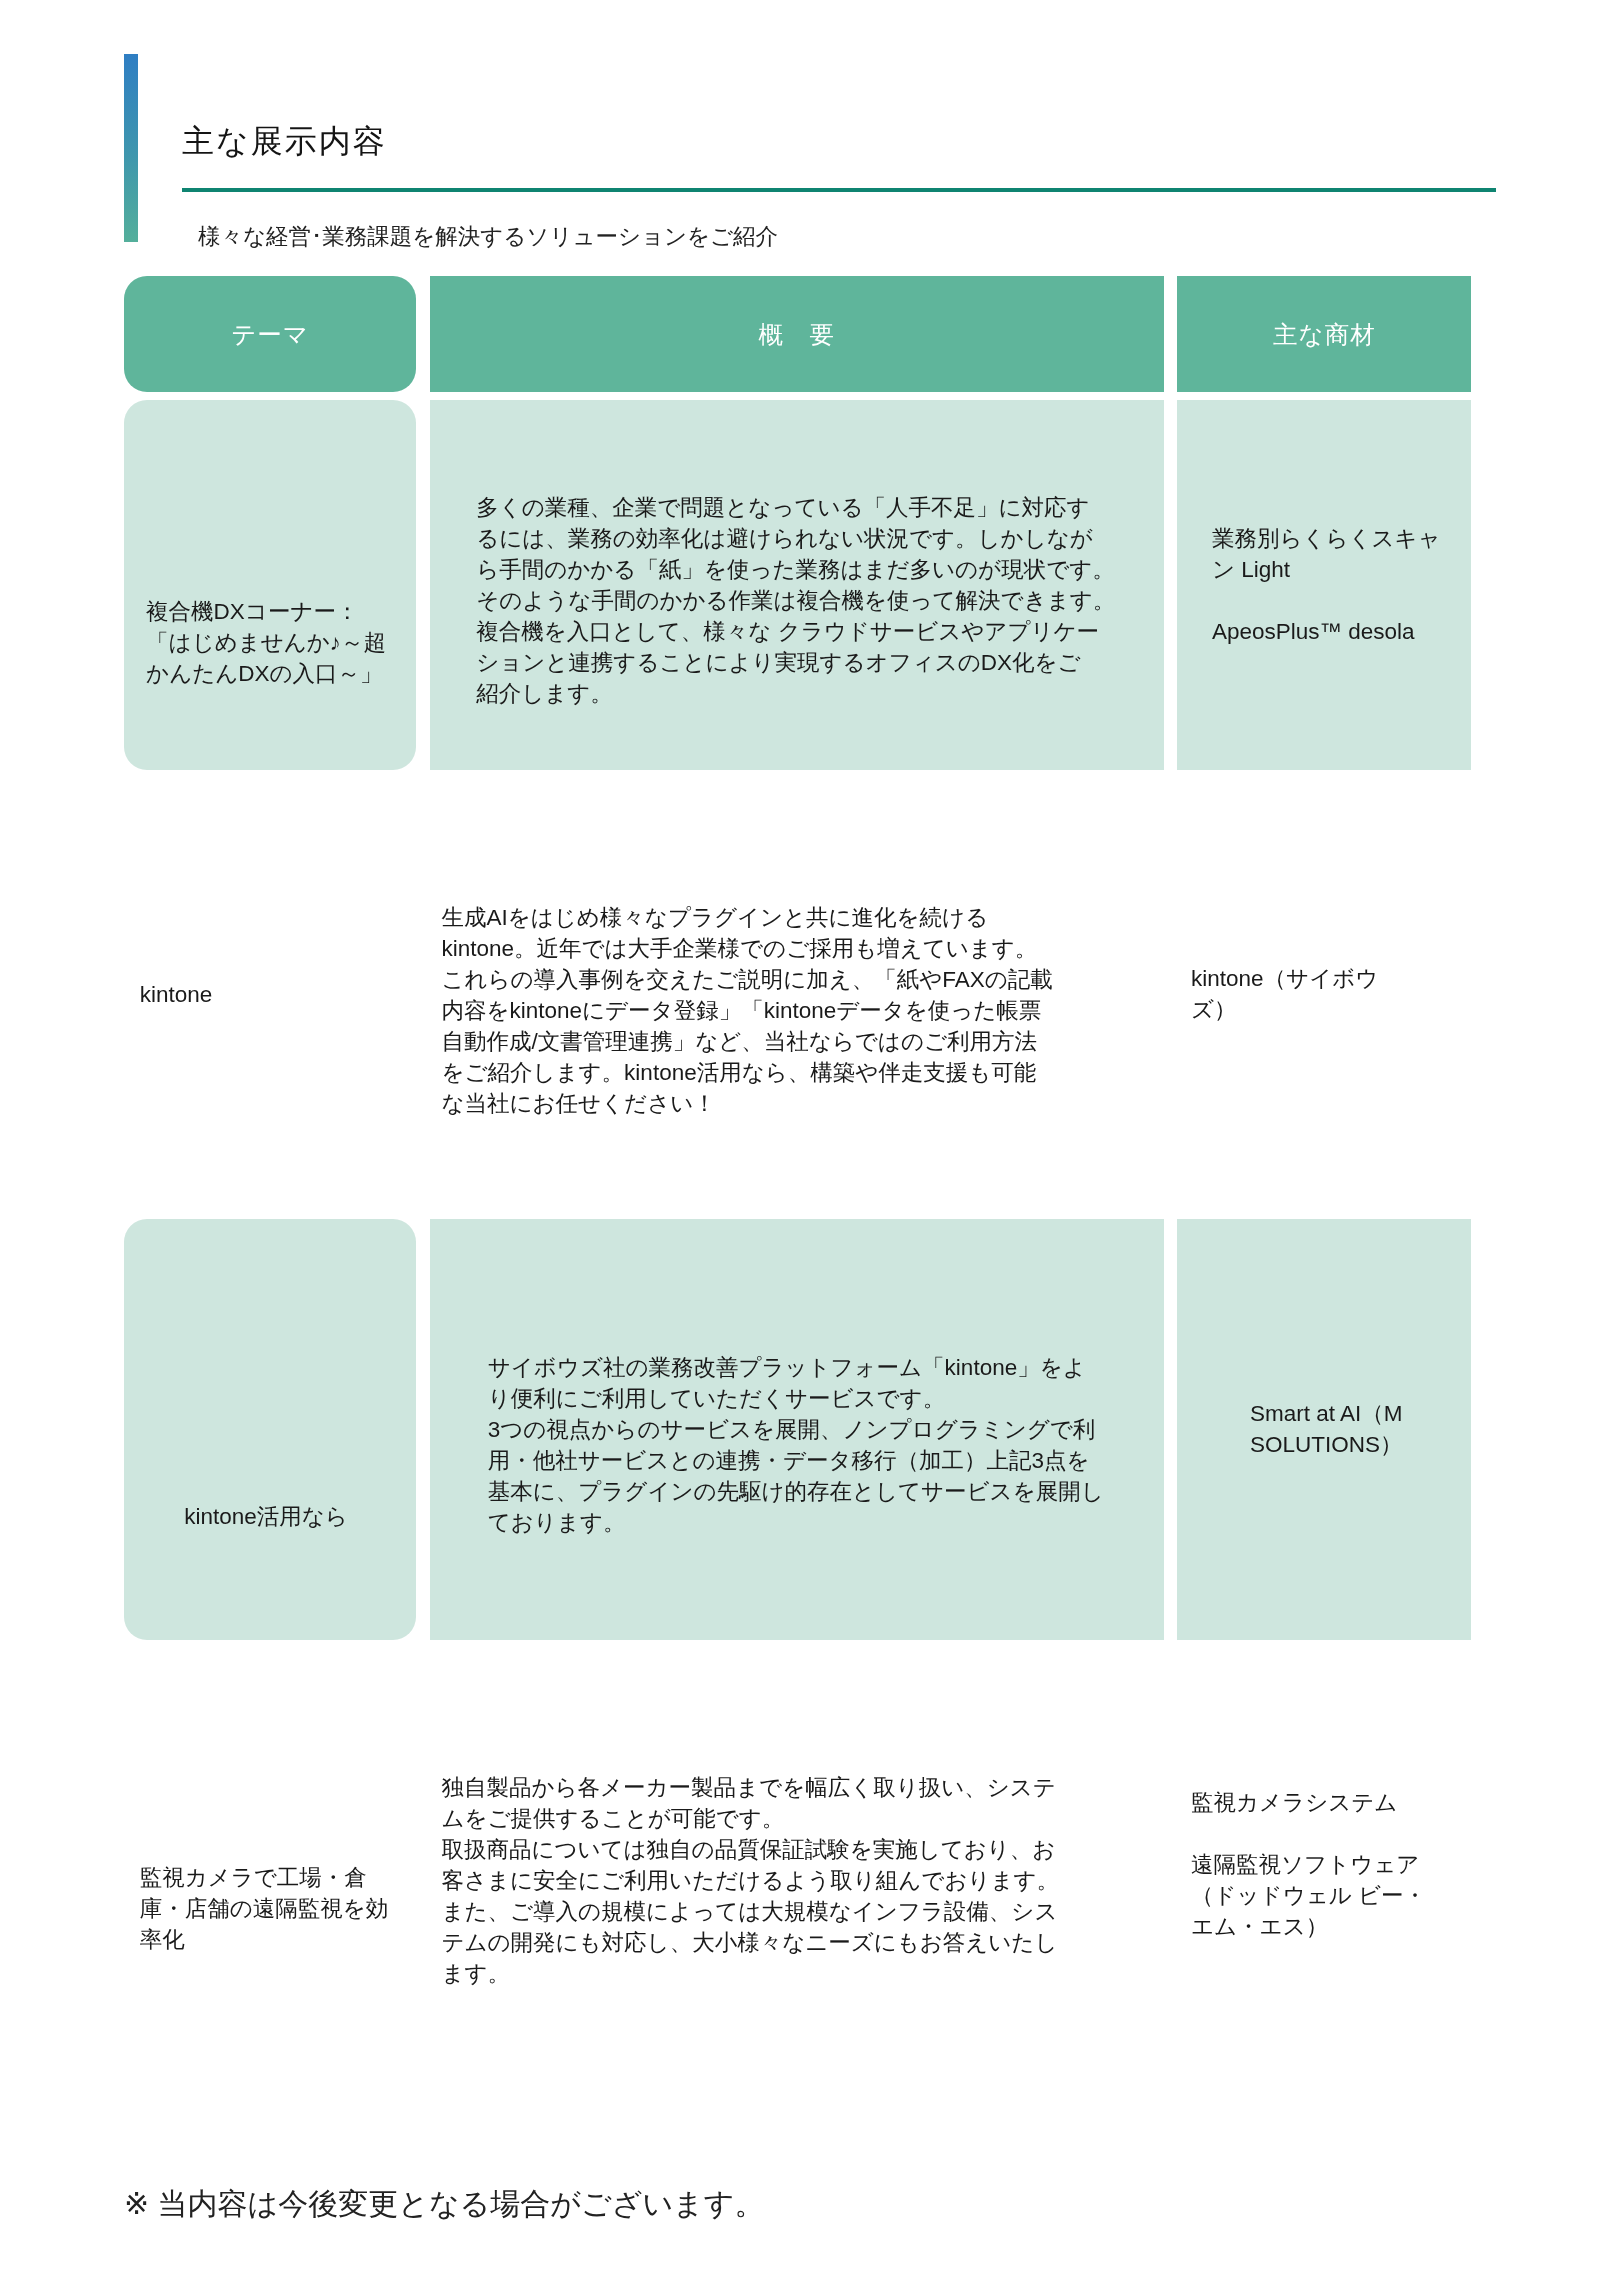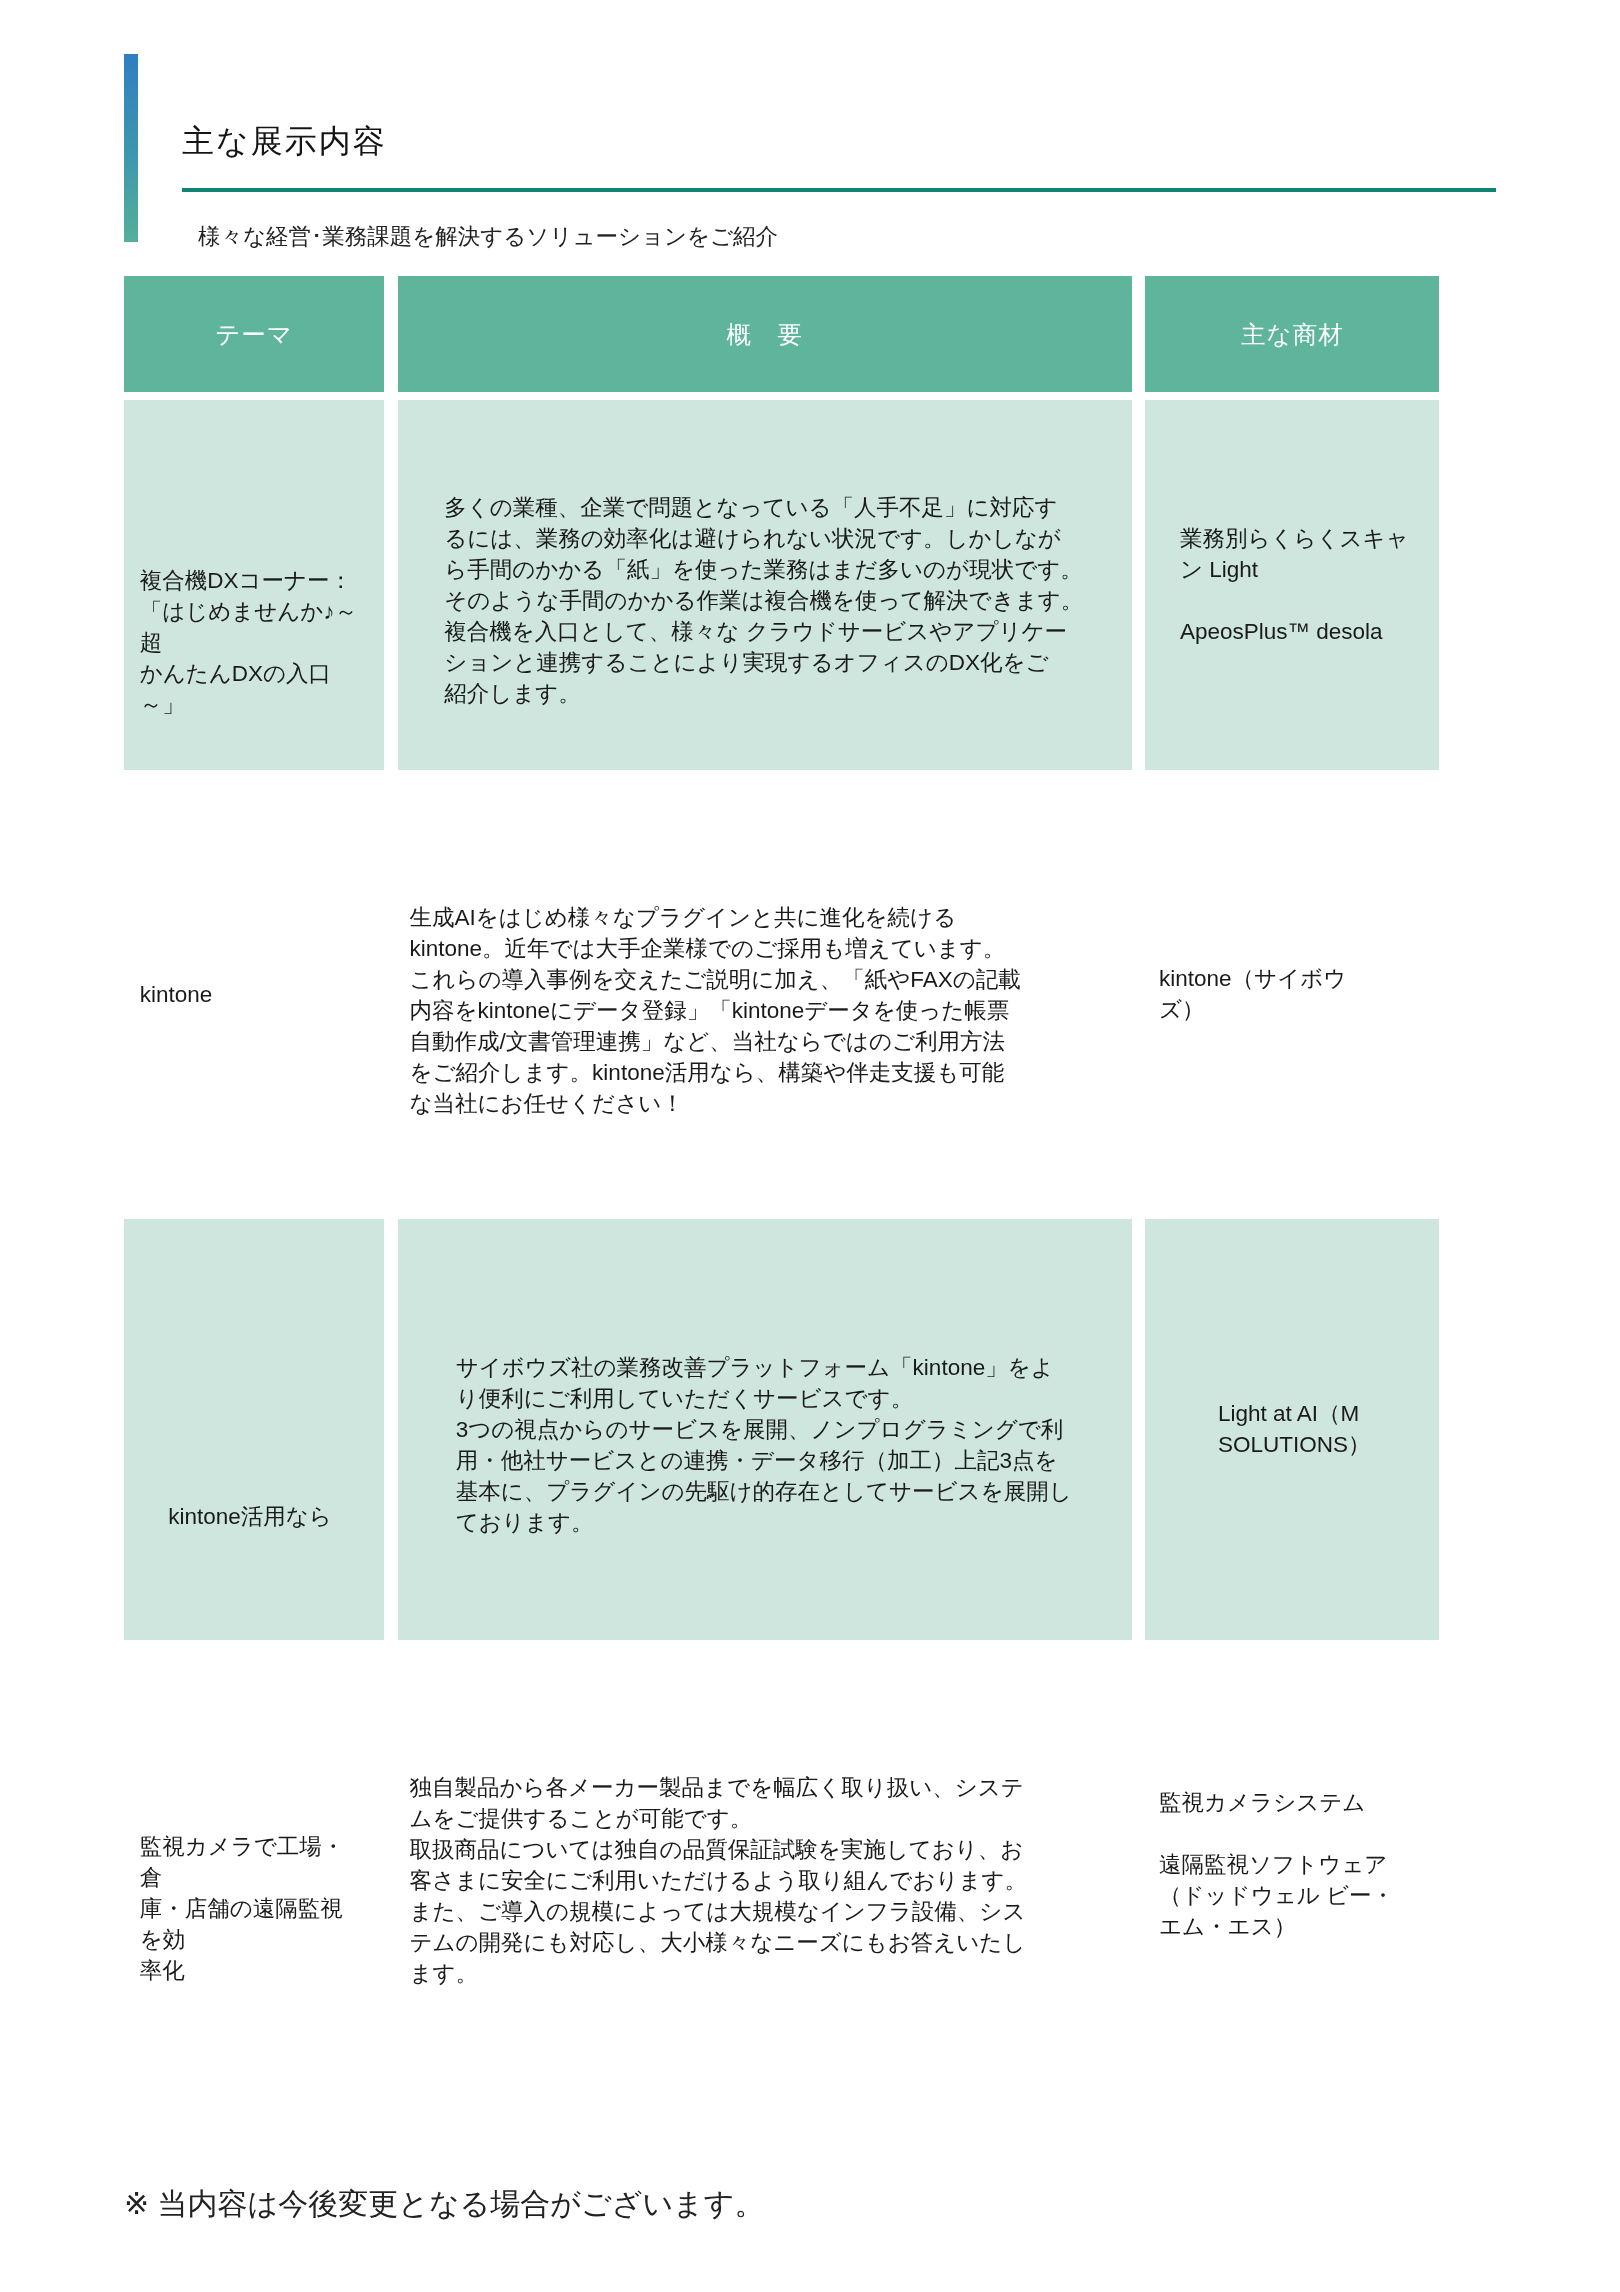--- a/index.html
+++ b/index.html
@@ -46,21 +46,21 @@
   }
 
   
   .tbl {
     position: absolute;
     left: 124px; top: 276px;
     width: 1375px;
   }
   .tr { display: flex; gap: 13.7px; }
   .cell { box-sizing: border-box; display: flex; align-items: center; }
-  .c1 { width: 260px; padding: 0 23.5px 0 15.7px; }
+  .c1 { width: 292px; padding: 0 23.5px 0 15.7px; border-radius: 23px; }
   .c2 { width: 734px; padding: 0 13.7px 0 11.8px; }
   .c3 { width: 294px; padding: 0 9.8px 0 13.7px; }
 
   .thead { height: 116px; margin-bottom: 7.8px; }
   .thead .cell {
     background: #5fb59b;
     justify-content: center;
     padding: 0;
   }
   .th-label {
@@ -170,21 +170,21 @@
       </div>
       <div class="cell c2">
         <div class="txt">サイボウズ社の業務改善プラットフォーム「kintone」をよ
 り便利にご利用していただくサービスです。
 3つの視点からのサービスを展開、ノンプログラミングで利
 用・他社サービスとの連携・データ移行（加工）上記3点を
 基本に、プラグインの先駆け的存在としてサービスを展開し
 ております。</div>
       </div>
       <div class="cell c3">
-        <div class="txt">Light at AI（M
+        <div class="txt">Smart at AI（M
 SOLUTIONS）</div>
       </div>
     </div>
 
     <div class="tr r4">
       <div class="cell c1">
         <div class="txt">監視カメラで工場・倉
 庫・店舗の遠隔監視を効
 率化</div>
       </div>

